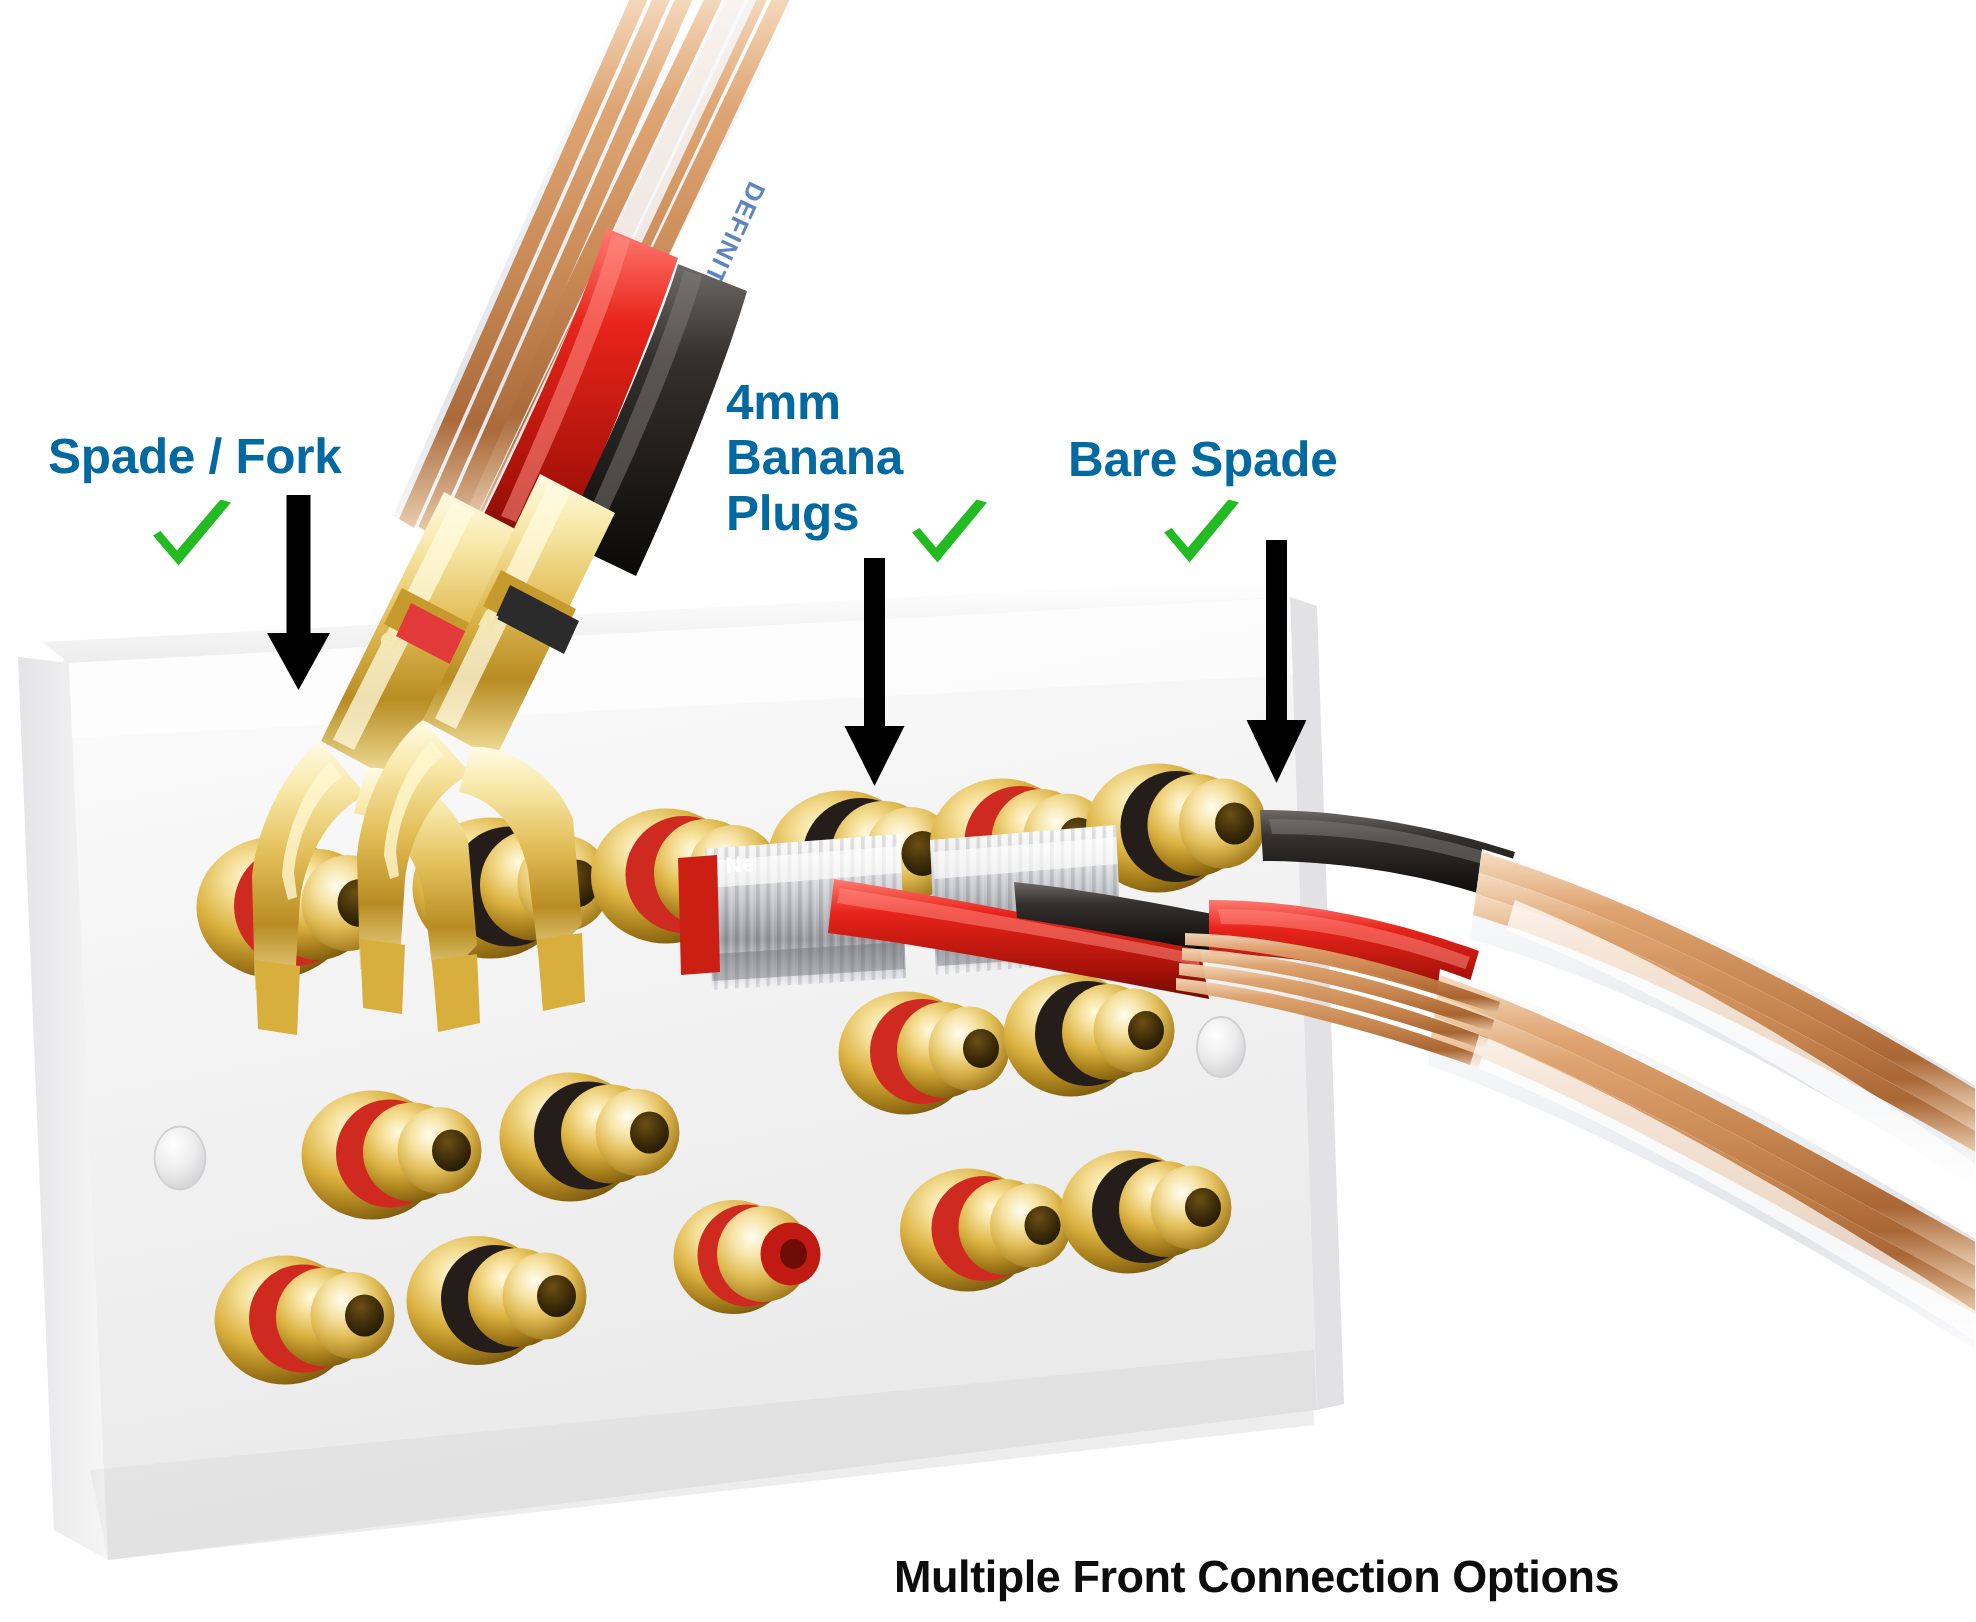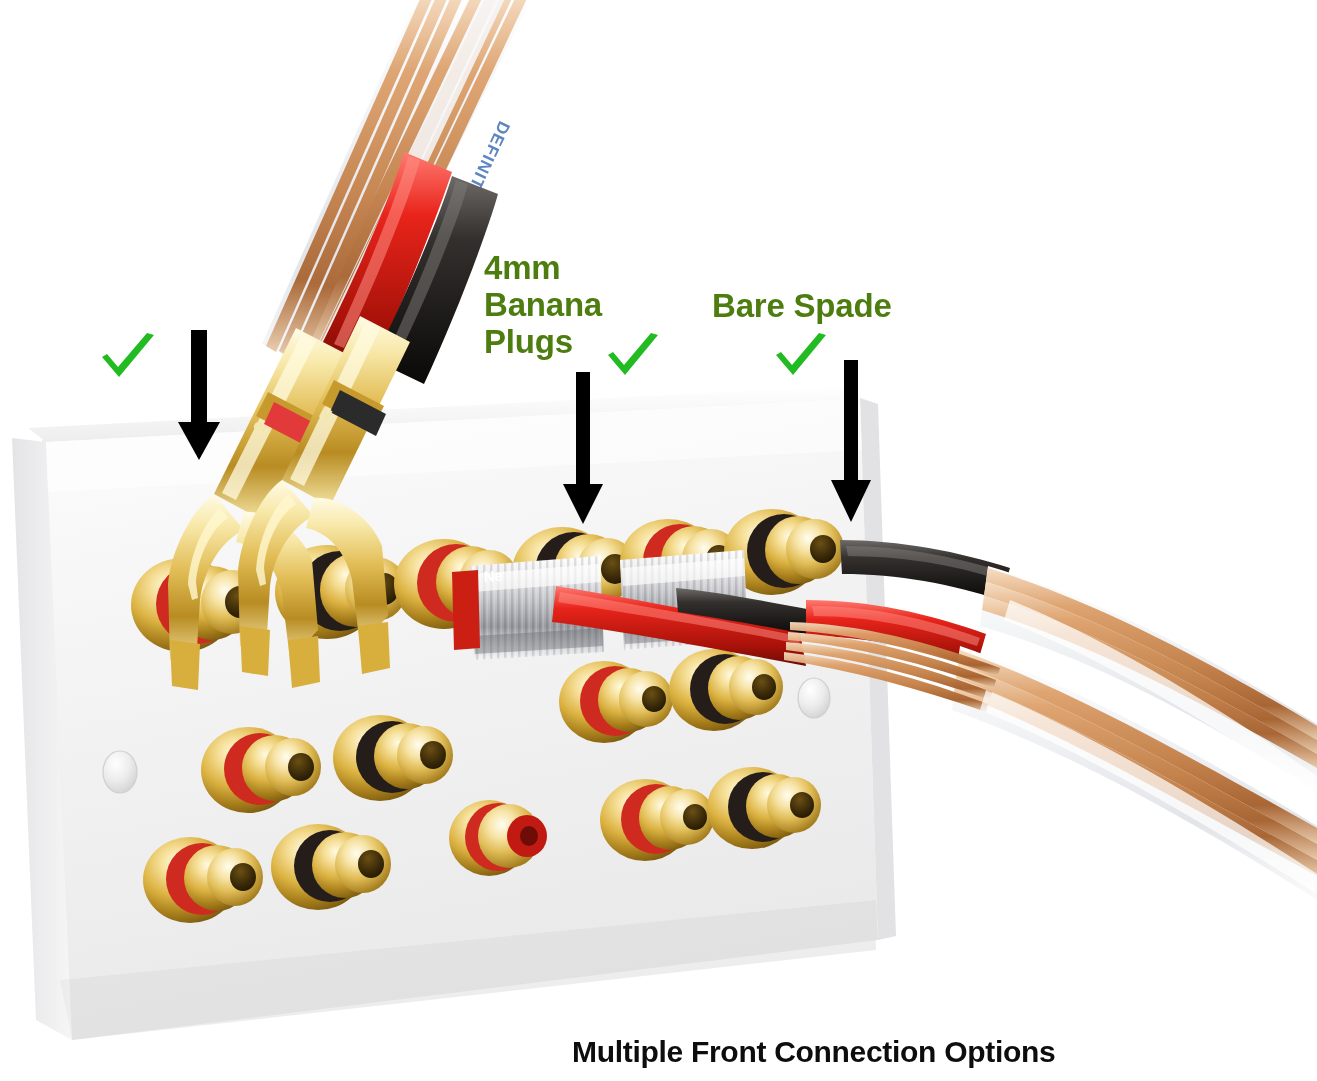--- a/index.html
+++ b/index.html
@@ -16,32 +16,32 @@
     height: 1081px;
     background: #ffffff;
     overflow: hidden;
   }
 
   
   .anno-label {
     position: absolute;
     font-family: "Liberation Sans", sans-serif;
     font-weight: bold;
-    color: #4d7c0f;
+    color: #0369a1;
     line-height: 1.12;
     letter-spacing: -0.2px;
     white-space: pre-line;
     user-select: none;
   }
   #label-spade   { left: 32px;  top: 286px; font-size: 33px; }
   #label-banana  { left: 484px; top: 250px; font-size: 33px; }
   #label-bare    { left: 712px; top: 288px; font-size: 33px; }
   #caption {
     position: absolute;
-    left: 572px;
+    left: 596px;
     top: 1035px;
     font-size: 30px;
     font-weight: bold;
     color: #0d0d0d;
     letter-spacing: -0.3px;
     white-space: nowrap;
   }
 
   
   .check { position: absolute; }
@@ -430,20 +430,21 @@
   <svg id="check-spade" class="check" viewBox="0 0 62 50">
     <path d="M 5,24 L 22,44 L 57,2 L 50,0 L 21,34 L 10,21 Z" fill="#22bb22"></path>
   </svg>
   <svg id="check-banana" class="check" viewBox="0 0 58 48">
     <path d="M 4,22 L 21,42 L 54,2 L 47,0 L 20,32 L 9,19 Z" fill="#22bb22"></path>
   </svg>
   <svg id="check-bare" class="check" viewBox="0 0 58 48">
     <path d="M 4,22 L 21,42 L 54,2 L 47,0 L 20,32 L 9,19 Z" fill="#22bb22"></path>
   </svg>
 
+  <div id="label-spade" class="anno-label">Spade / Fork</div>
 
   <div id="label-banana" class="anno-label">4mm
 Banana
 Plugs</div>
 
   <div id="label-bare" class="anno-label">Bare Spade</div>
 
   <div id="caption">Multiple Front Connection Options</div>
 
 </div>

